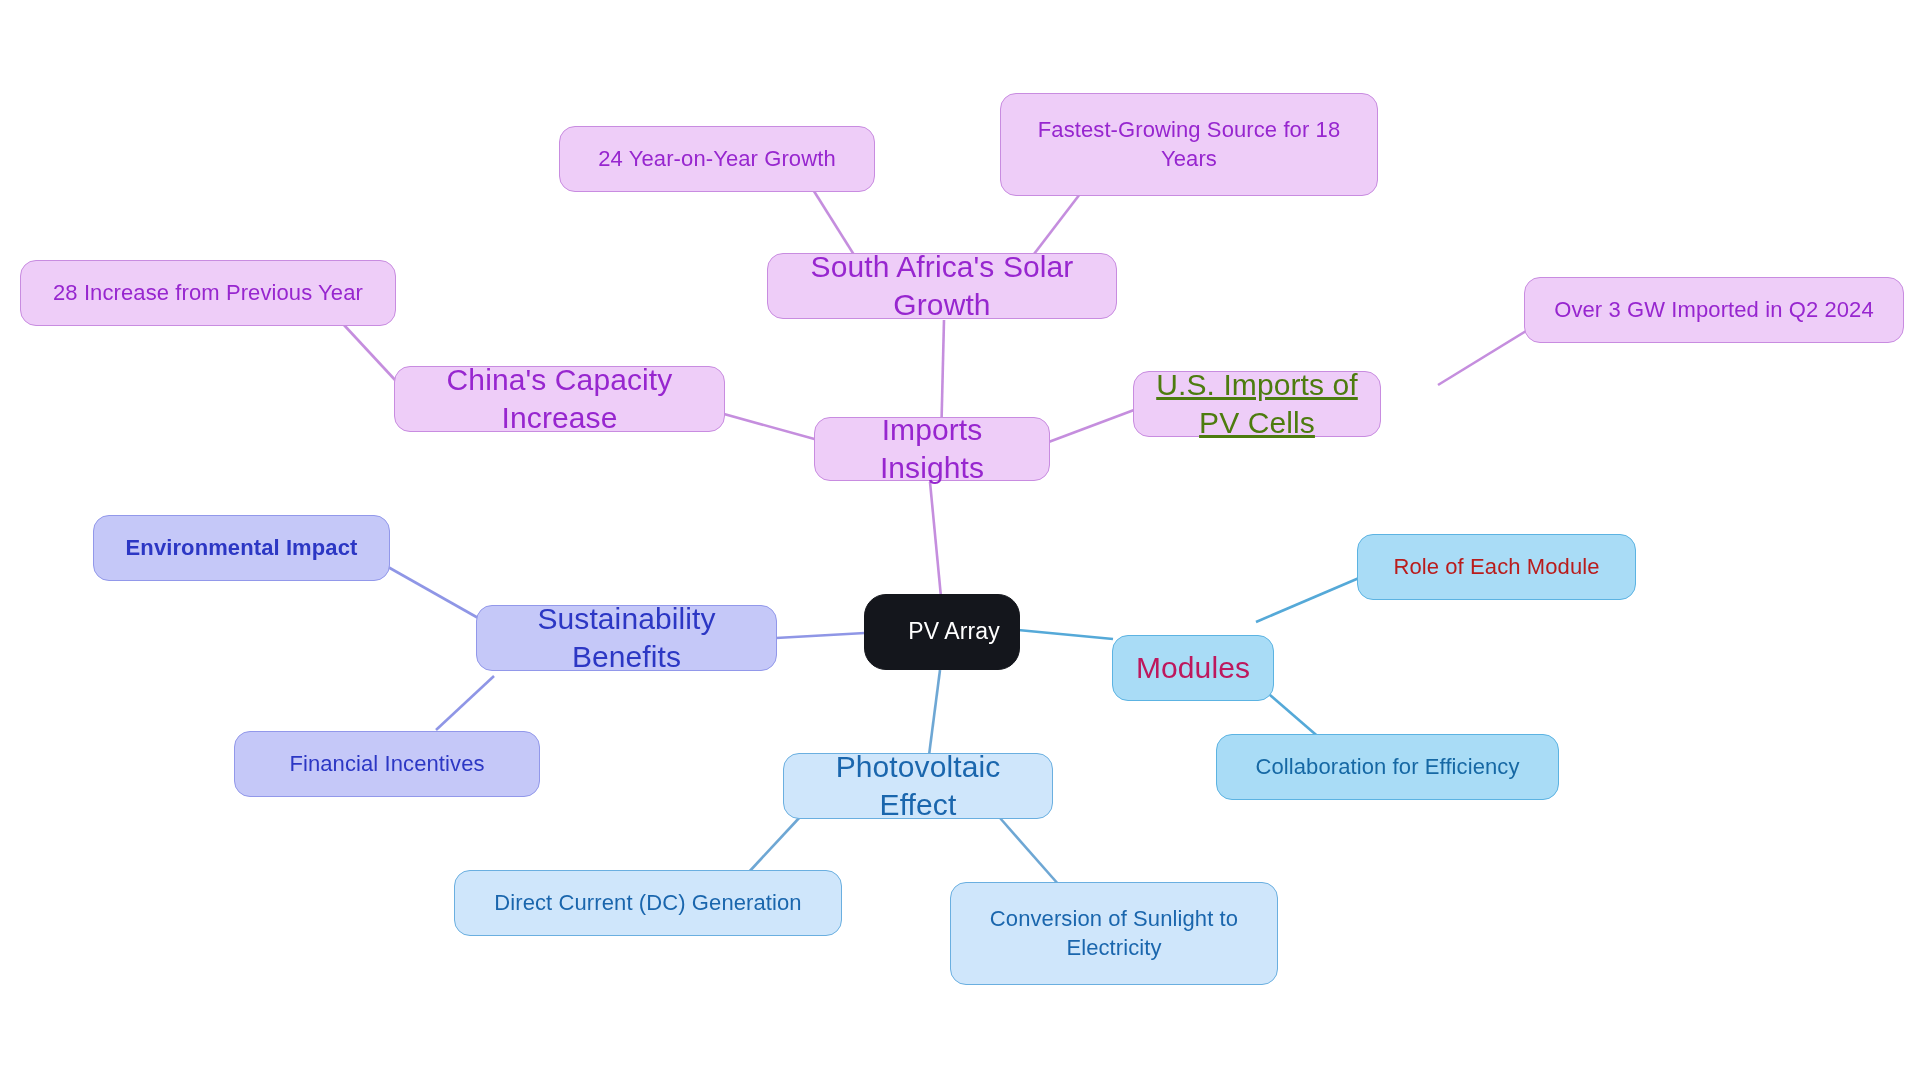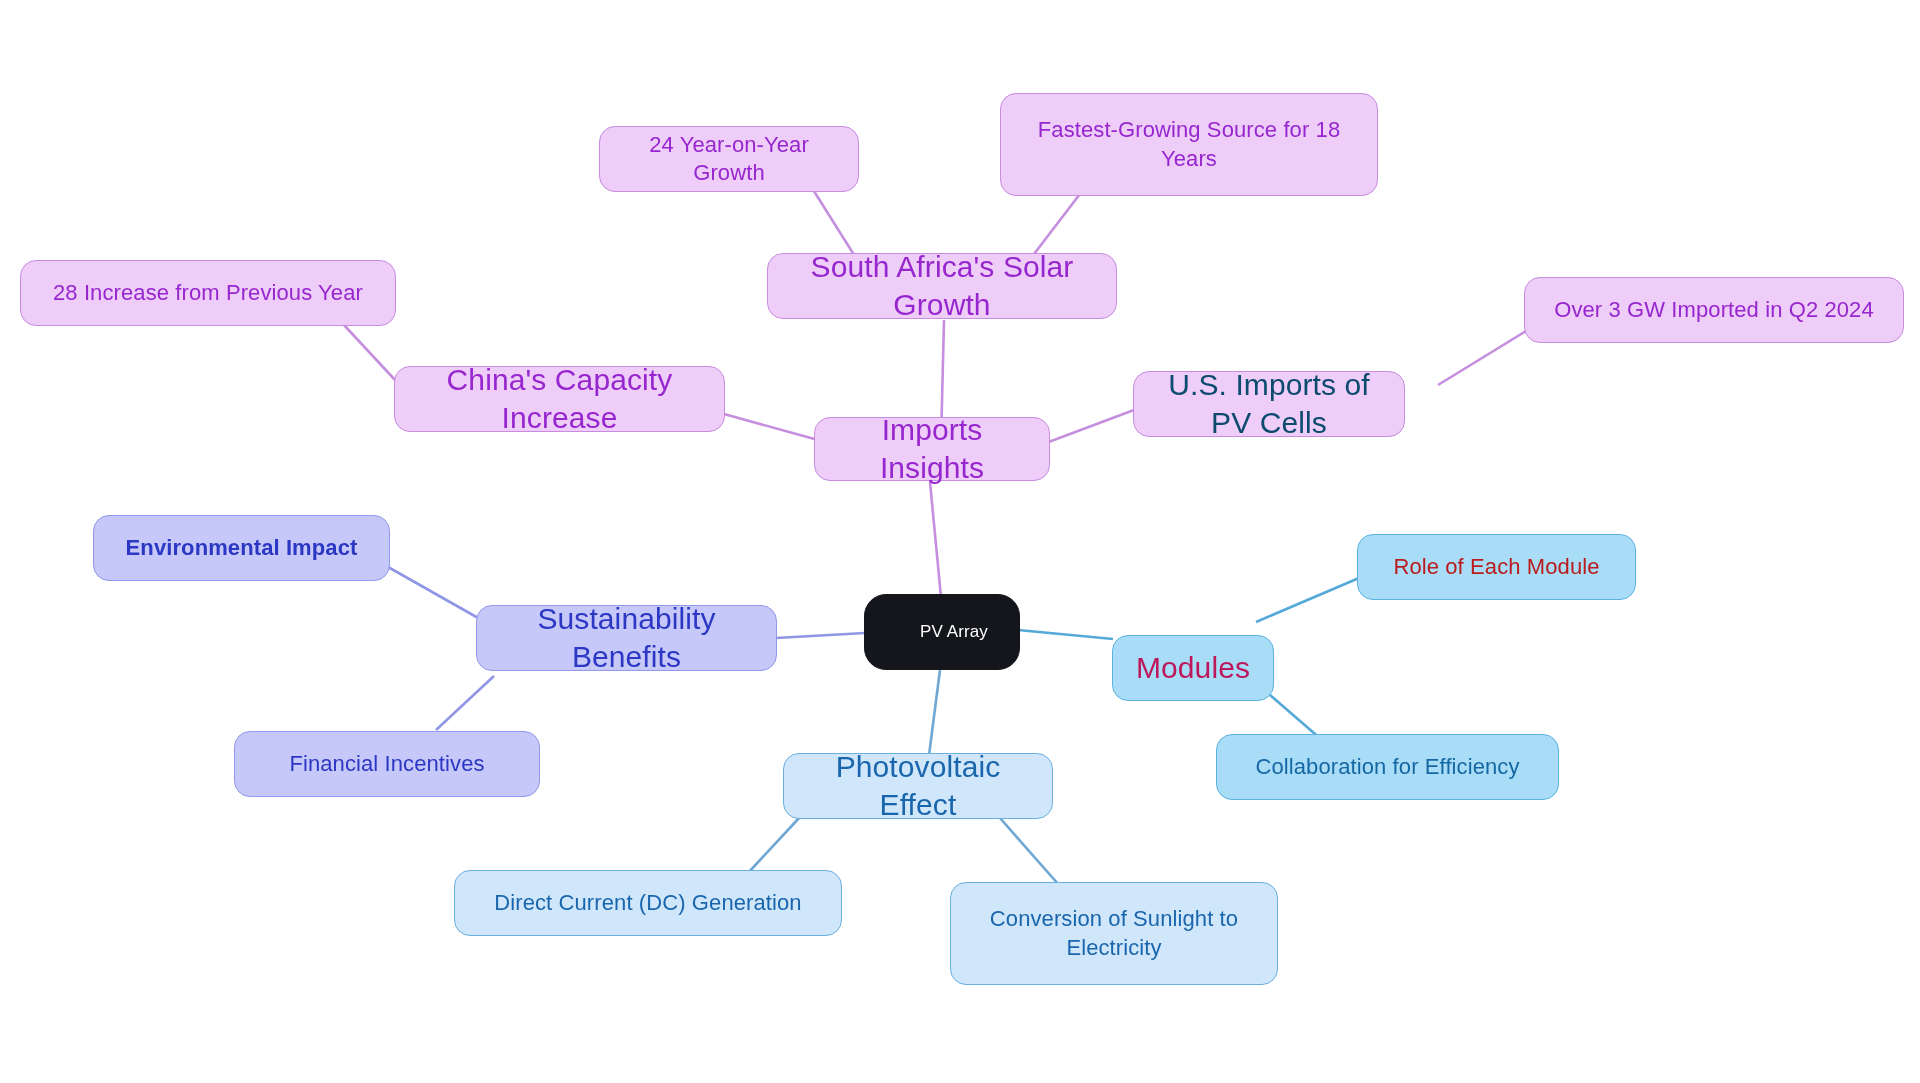--- a/index.html
+++ b/index.html
@@ -38,21 +38,21 @@
     border-width: 1.4px;
     border-radius: 16px;
     line-height: 1.28;
     white-space: pre-line;
     padding: 0 14px;
     letter-spacing: 0.1px;
   }
   .node-root {
     border-radius: 22px;
     border-width: 1px;
-    font-size: 17px;
+    font-size: 23px;
     padding-left: 38px;
   }
   .node-branch { font-size: 30px; }
   .node-leaf   { font-size: 22px; }
 </style>
 </head>
 <body>
 
 <div id="mindmap-root">
 
@@ -89,43 +89,43 @@
   <div class="node node-branch" style="left:814px; top:417px; width:236px; height:64px;
               background:#eecdf8; border-color:#c88ce0; color:#9726cf;">
     <span>Imports Insights</span>
   </div>
 
   <div class="node node-branch" style="left:767px; top:253px; width:350px; height:66px;
               background:#eecdf8; border-color:#c88ce0; color:#9726cf;">
     <span>South Africa's Solar Growth</span>
   </div>
 
-  <div class="node node-leaf" style="left:559px; top:126px; width:260px; height:66px;
-              background:#eecdf8; border-color:#c88ce0; color:#9726cf;margin-left:40px;">
+  <div class="node node-leaf" style="left:559px; top:126px; width:316px; height:66px;
+              background:#eecdf8; border-color:#c88ce0; color:#9726cf;">
     <span>24 Year-on-Year Growth</span>
   </div>
 
   <div class="node node-leaf" style="left:1000px; top:93px; width:378px; height:103px;
               background:#eecdf8; border-color:#c88ce0; color:#9726cf;">
     <span>Fastest-Growing Source for 18
 Years</span>
   </div>
 
   <div class="node node-branch" style="left:394px; top:366px; width:331px; height:66px;
               background:#eecdf8; border-color:#c88ce0; color:#9726cf;">
     <span>China's Capacity Increase</span>
   </div>
 
   <div class="node node-leaf" style="left:20px; top:260px; width:376px; height:66px;
               background:#eecdf8; border-color:#c88ce0; color:#9726cf;">
     <span>28 Increase from Previous Year</span>
   </div>
 
-  <div class="node node-branch" style="left:1133px; top:371px; width:272px; height:66px;
-              background:#eecdf8; border-color:#c88ce0; color:#0c4a6e;">
+  <div class="node node-branch" style="left:1133px; top:371px; width:248px; height:66px;
+              background:#eecdf8; border-color:#c88ce0; color:#4d7c0f;text-decoration:underline;">
     <span>U.S. Imports of PV Cells</span>
   </div>
 
   <div class="node node-leaf" style="left:1524px; top:277px; width:380px; height:66px;
               background:#eecdf8; border-color:#c88ce0; color:#9726cf;">
     <span>Over 3 GW Imported in Q2 2024</span>
   </div>
 
   <div class="node node-branch" style="left:476px; top:605px; width:301px; height:66px;
               background:#c5c8f8; border-color:#9298ea; color:#2c37c4;">

